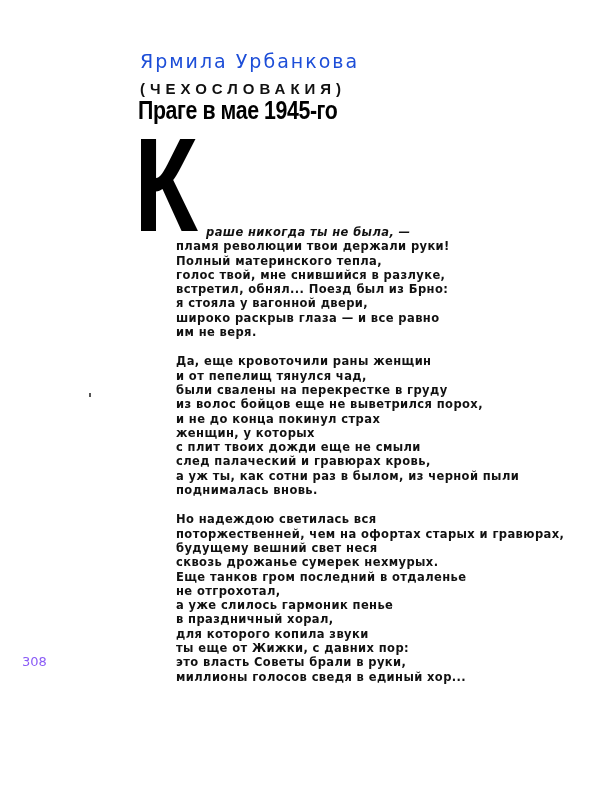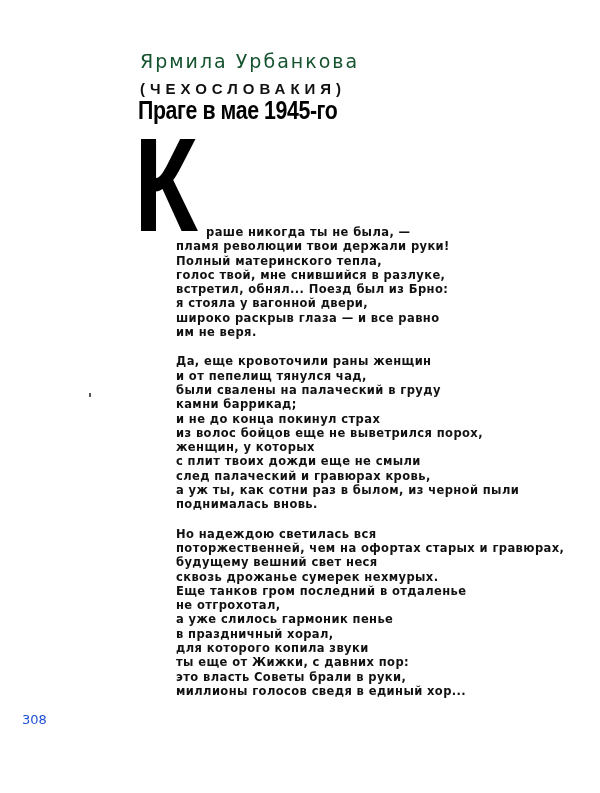--- a/index.html
+++ b/index.html
@@ -3,21 +3,21 @@
   <meta charset="utf-8">
   <style>
     html, body { margin: 0; padding: 0; }
     body {
       width: 600px; height: 793px; background: #ffffff; position: relative; overflow: hidden;
       color: #111111;
     }
     .author {
       position: absolute; left: 140px; top: 50px;
       font-family: "DejaVu Sans", sans-serif; font-size: 19px; letter-spacing: 2px;
-      font-weight: normal; color: #14532d;
+      font-weight: normal; color: #1d4ed8;
     }
     .country {
       position: absolute; left: 140px; top: 80px;
       font-family: "Liberation Sans", sans-serif; font-weight: bold; font-size: 15px; letter-spacing: 5px;
       color: #111;
     }
     .title {
       position: absolute; left: 138px; top: 95px;
       font-family: "Liberation Sans", sans-serif; font-weight: bold; font-size: 26px;
       letter-spacing: -0.5px; transform: scaleX(0.82); transform-origin: left top;
@@ -27,25 +27,25 @@
       position: absolute; left: 134px; top: 118px;
       font-family: "Liberation Sans", sans-serif; font-weight: bold; font-size: 134px; line-height: 1;
       transform: scaleX(0.78); transform-origin: left top; color: #000;
     }
     .poem {
       position: absolute; left: 176px; top: 225px;
       font-family: "DejaVu Sans", sans-serif; font-weight: bold; font-size: 11.5px;
       line-height: 14.3px; color: #111;
     }
     .poem .line { white-space: nowrap; letter-spacing: 0.4px; }
-    .poem .line.first { padding-left: 30px; }
+    .poem .line.first { padding-left: 30px; font-style: italic; }
     .poem .stanza-gap { height: 15px; }
     .page-number {
-      position: absolute; left: 22px; top: 712px;
-      font-family: "DejaVu Sans", sans-serif; font-size: 13px; color: #1d4ed8;
+      position: absolute; left: 22px; top: 654px;
+      font-family: "DejaVu Sans", sans-serif; font-size: 13px; color: #8b5cf6;
     }
     .speck {
       position: absolute; left: 89px; top: 393px; width: 2px; height: 4px; background: #555;
     }
   </style>
 </head>
 <body>
 
 <div>
   <div class="author">Ярмила Урбанкова</div>
@@ -62,24 +62,23 @@
       <div class="line">голос твой, мне снившийся в разлуке,</div>
       <div class="line">встретил, обнял... Поезд был из Брно:</div>
       <div class="line">я стояла у вагонной двери,</div>
       <div class="line">широко раскрыв глаза — и все равно</div>
       <div class="line">им не веря.</div>
     </div>
     <div class="stanza-gap"></div>
     <div>
       <div class="line">Да, еще кровоточили раны женщин</div>
       <div class="line">и от пепелищ тянулся чад,</div>
-      <div class="line">были свалены на палаческий в груду</div>
-      <div class="line">камни баррикад;</div>
+      <div class="line">были свалены на перекрестке в груду</div>
+      <div class="line">из волос бойцов еще не выветрился порох,</div>
       <div class="line">и не до конца покинул страх</div>
-      <div class="line">из волос бойцов еще не выветрился порох,</div>
       <div class="line">женщин, у которых</div>
       <div class="line">с плит твоих дожди еще не смыли</div>
       <div class="line">след палаческий и гравюрах кровь,</div>
       <div class="line">а уж ты, как сотни раз в былом, из черной пыли</div>
       <div class="line">поднималась вновь.</div>
     </div>
     <div class="stanza-gap"></div>
     <div>
       <div class="line">Но надеждою светилась вся</div>
       <div class="line">поторжественней, чем на офортах старых и гравюрах,</div>

